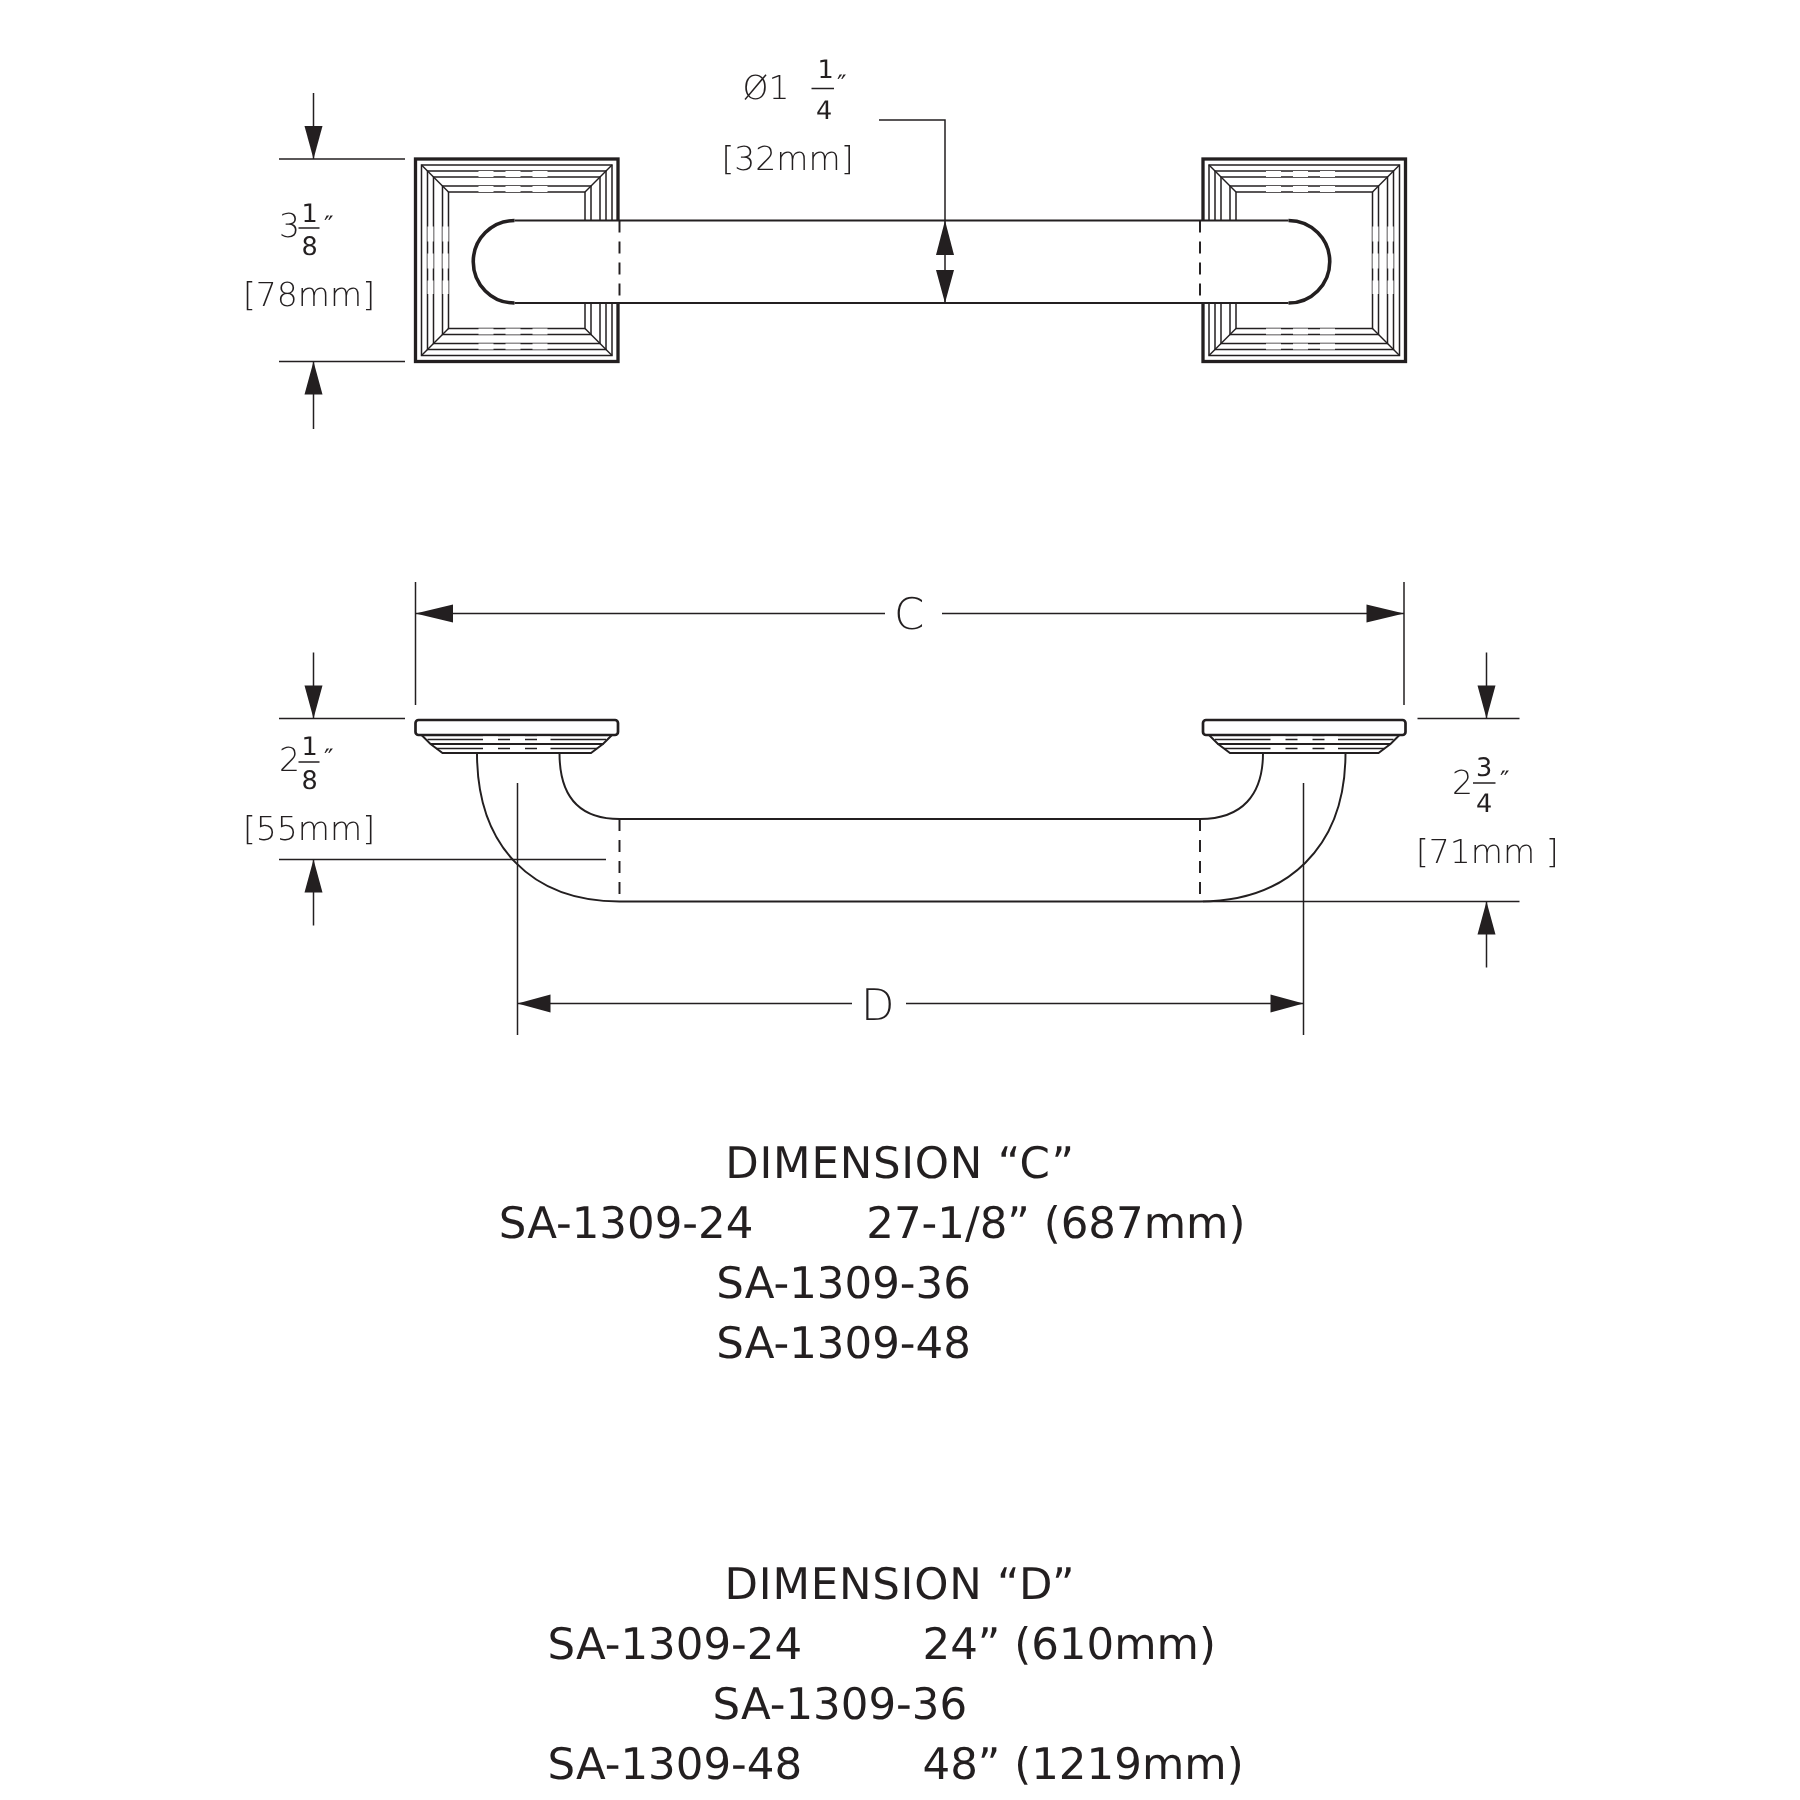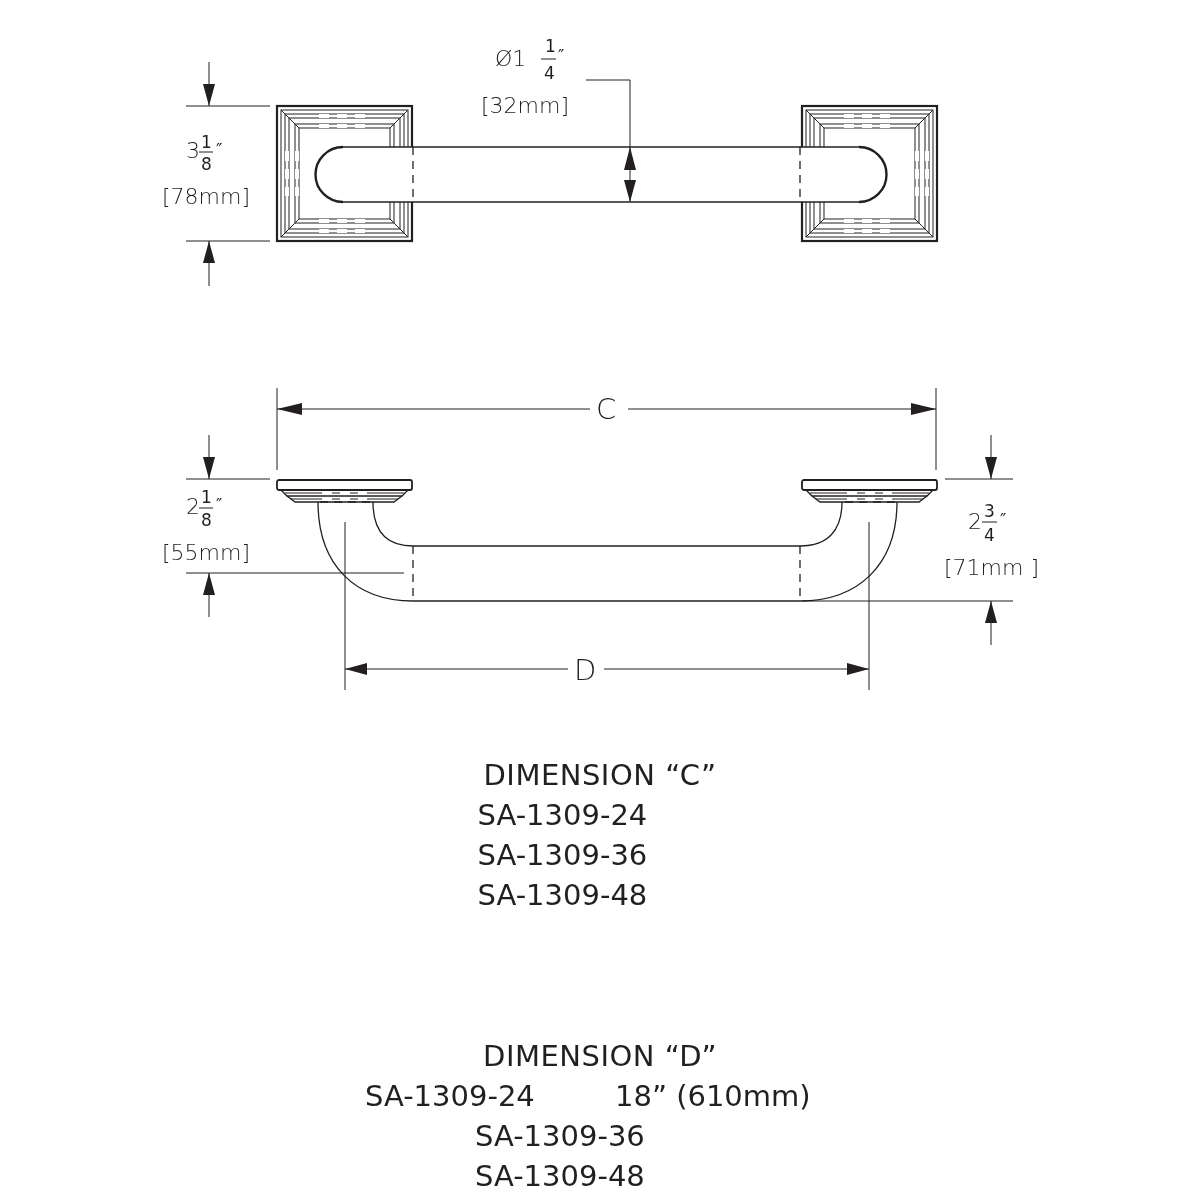--- a/index.html
+++ b/index.html
@@ -171,34 +171,36 @@
       <text x="1000" y="526" class="lbl-sm">″</text>
       <text x="944" y="575" class="lbl">[71mm ]</text>
     </g>
   </g>
 </svg>
 
 <div class="tables" id="table-c">
   <div class="tbl-title">DIMENSION “C”</div>
   <div class="tbl-row">
     <span class="model">SA-1309-24</span>
+    <span class="val">27-1/8” (687mm)</span>
   </div>
   <div class="tbl-row">
     <span class="model">SA-1309-36</span>
   </div>
   <div class="tbl-row">
     <span class="model">SA-1309-48</span>
   </div>
 </div>
 
 <div class="tables" id="table-d">
   <div class="tbl-title">DIMENSION “D”</div>
   <div class="tbl-row">
     <span class="model">SA-1309-24</span>
-    <span class="val">18” (610mm)</span>
+    <span class="val">24” (610mm)</span>
   </div>
   <div class="tbl-row">
     <span class="model">SA-1309-36</span>
   </div>
   <div class="tbl-row">
     <span class="model">SA-1309-48</span>
+    <span class="val">48” (1219mm)</span>
   </div>
 </div>
 
 </body></html>

